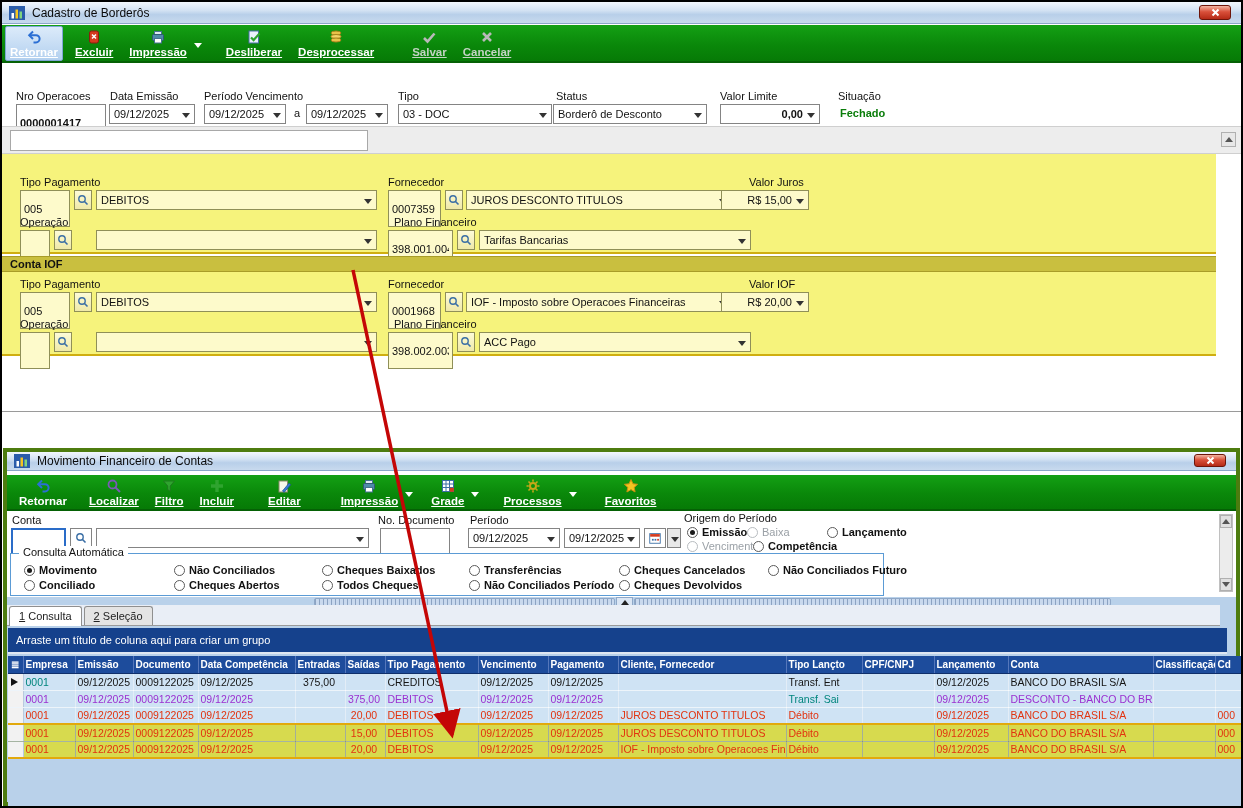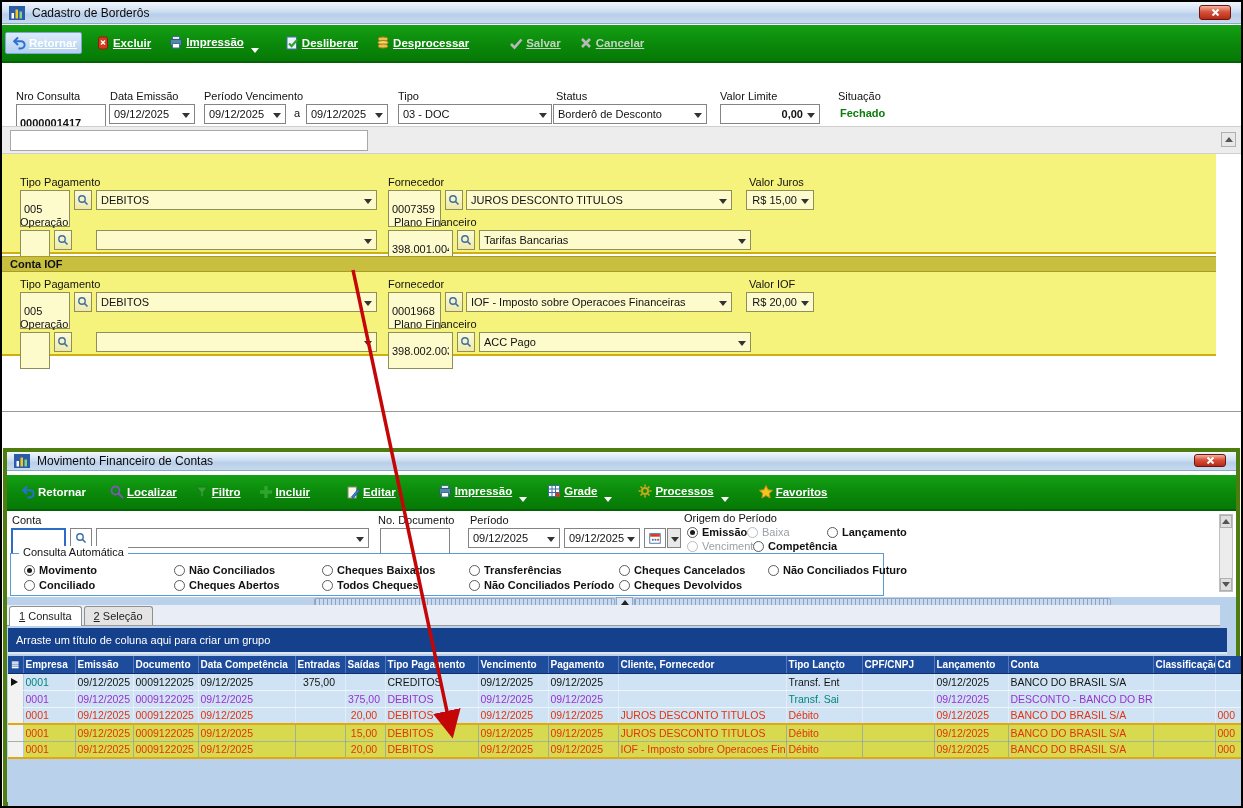--- a/index.html
+++ b/index.html
@@ -21,21 +21,21 @@
     display:flex;align-items:center;justify-content:center}
   .win-bottom .titlebar{height:19px}
   .win-bottom .close-btn{top:2px;height:13px}
 
   
   .tb{position:absolute;left:0;right:0;background:linear-gradient(180deg,#14a014,#0a880a 55%,#067a06);
     border-bottom:2px solid #056105;display:flex;align-items:center;padding:2px 0}
   .tb-top{top:23px;height:38px}
   .tb-bot{top:23px;height:36px}
   .tbtn{display:flex;align-items:flex-start;margin-left:8px;padding:2px 4px;cursor:pointer}
-  .tcol{display:flex;flex-direction:row;align-items:center;gap:1px}
+  .tcol{display:flex;flex-direction:column;align-items:center;gap:1px}
   .ticon{width:18px;height:16px;display:flex;align-items:center;justify-content:center}
   .ticon svg{width:16px;height:16px}
   .tlabel{color:#fff;font-weight:bold;font-size:11.5px;text-decoration:underline;white-space:nowrap}
   .tbtn.no-ul .tlabel{text-decoration:none}
   .tbtn.active{background:linear-gradient(180deg,#dcebfa,#b3d0ef);border:1px solid #7fa7d6;border-radius:2px}
   .tbtn.disabled .tlabel{color:#c3d3c3}
   .tdd{width:0;height:0;border-left:4px solid transparent;border-right:4px solid transparent;
     border-top:5px solid #fff;margin:14px 2px 0 7px}
   .tb-top .tbtn:nth-child(1){margin-left:3px}
   .tb-top .tbtn:nth-child(4){margin-left:14px}
@@ -87,21 +87,21 @@
   .conta{position:absolute;left:0;width:1214px;height:100px;background:#f6f37c;border-bottom:2px solid #cfae10}
   .sec-juros{top:152px}
   .sec-iof{top:254px}
   .conta .band{position:absolute;left:0;right:0;top:0;height:16px;background:#c9bf3f;
     border-top:1px solid #a89c28;border-bottom:1px solid #a89c28;font-weight:bold;padding:1px 0 0 8px}
   .conta .lbl{font-size:11px}
   .l-tp{left:18px;top:22px}.l-forn{left:386px;top:22px}.l-val{left:747px;top:22px}
   .l-oper{left:18px;top:62px}.l-plano{left:392px;top:62px}
   .i-code1{left:18px;top:36px;width:50px}.m-1{left:72px;top:36px}.c-1{left:94px;top:36px;width:281px}
   .i-fcode{left:386px;top:36px;width:53px}.m-2{left:443px;top:36px}.c-2{left:464px;top:36px;width:266px}
-  .sp-val{left:744px;top:36px;width:68px}
+  .sp-val{left:719px;top:36px;width:88px}
   .i-ocode{left:18px;top:76px;width:30px}.m-3{left:52px;top:76px}.c-3{left:94px;top:76px;width:281px}
   .i-pcode{left:386px;top:76px;width:65px}.m-4{left:455px;top:76px}.c-4{left:477px;top:76px;width:272px}
 
   
   .whitepanel{position:absolute;left:0;right:0;top:19px;height:126px;background:#fff;border-top:4px solid #fff}
   .consulta-box{position:absolute;left:3px;top:101px;width:874px;height:43px;border:1px solid #5b9bd5;background:#fff}
   .consulta-legend{position:absolute;left:12px;top:94px;background:#fff;padding:0 4px;white-space:nowrap}
   .rad-item{position:absolute;display:flex;align-items:center;gap:4px;white-space:nowrap;font-weight:bold}
   .rad-item.dis{font-weight:normal;color:#9aa0a6}
   .radio{width:11px;height:11px;border-radius:50%;border:1px solid #5a5a5a;background:#fff;position:relative;flex:0 0 11px}
@@ -273,21 +273,21 @@
                 <path d="M4 4 l8 8 M12 4 l-8 8" stroke="#b9b9b9" stroke-width="2.6"></path>
               </svg>
             </span>
             <span class="tlabel">Cancelar</span>
           </span>
         </div>
       </div>
 
 
     <div class="formarea">
-      <span class="lbl" style="left:14px;top:7px">Nro Consulta</span>
+      <span class="lbl" style="left:14px;top:7px">Nro Operacoes</span>
       <input class="fld bold" style="left: 14px; top: 21px; width: 90px;" readonly="" value="0000001417">
 
       <span class="lbl" style="left:108px;top:7px">Data Emissão</span>
       <div class="combo" style="left:107px;top:21px;width:86px">
         <span>09/12/2025</span>
           <span class="ca"></span>
       </div>
 
       <span class="lbl" style="left:202px;top:7px">Período Vencimento</span>
       <div class="combo" style="left:202px;top:21px;width:82px">

